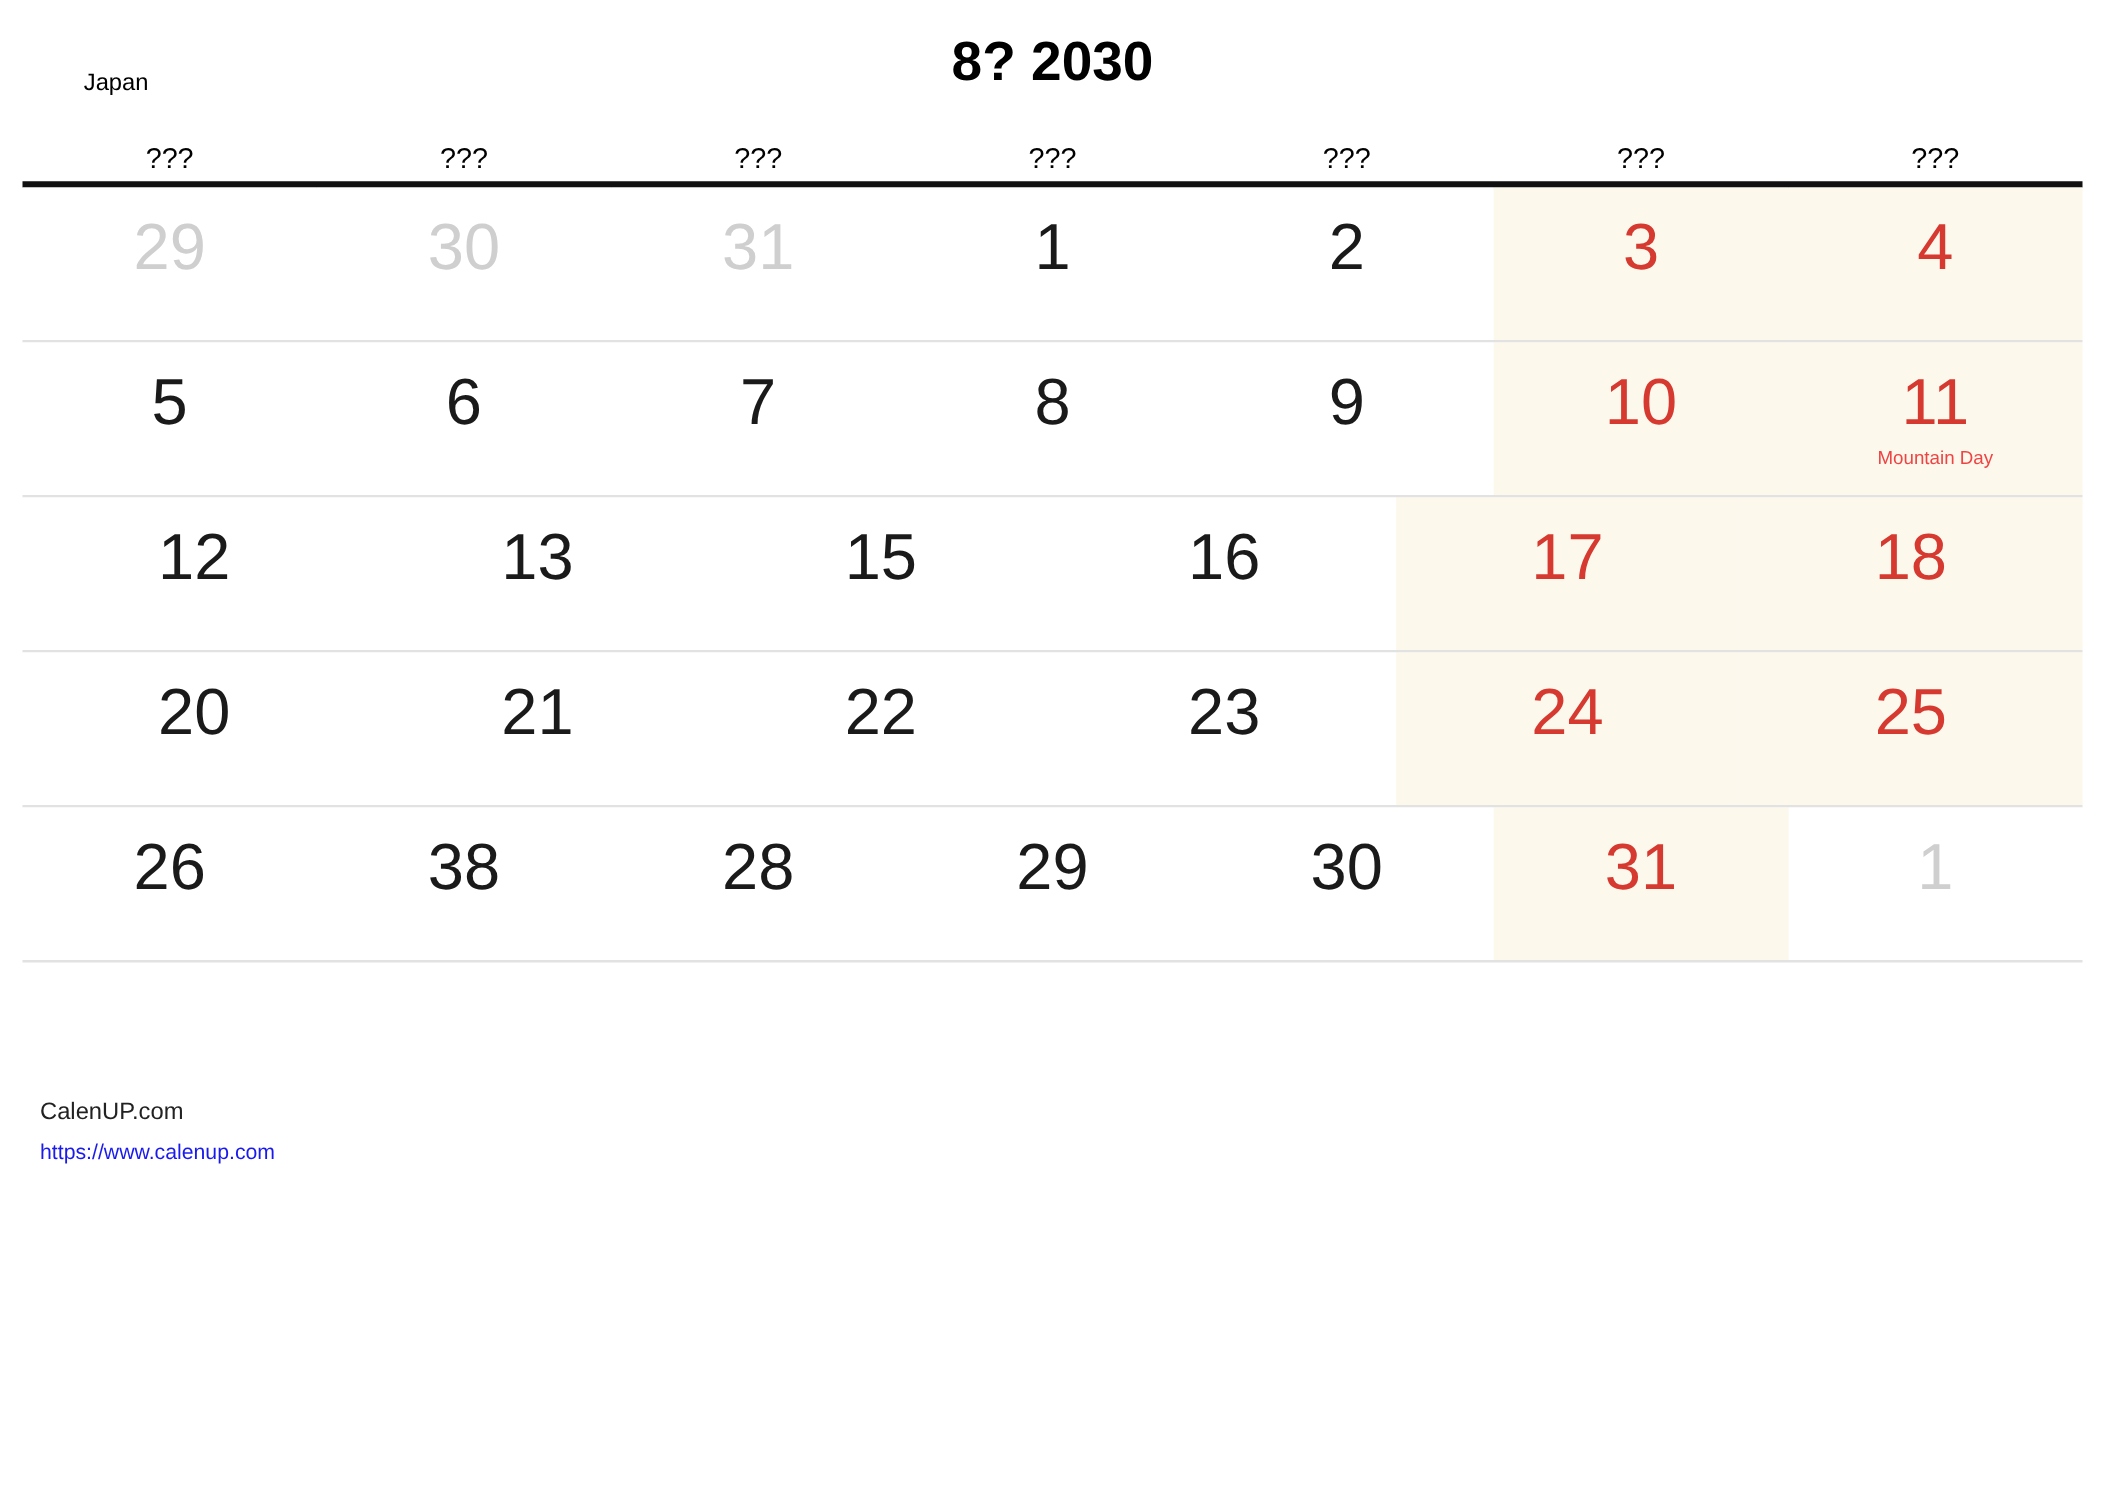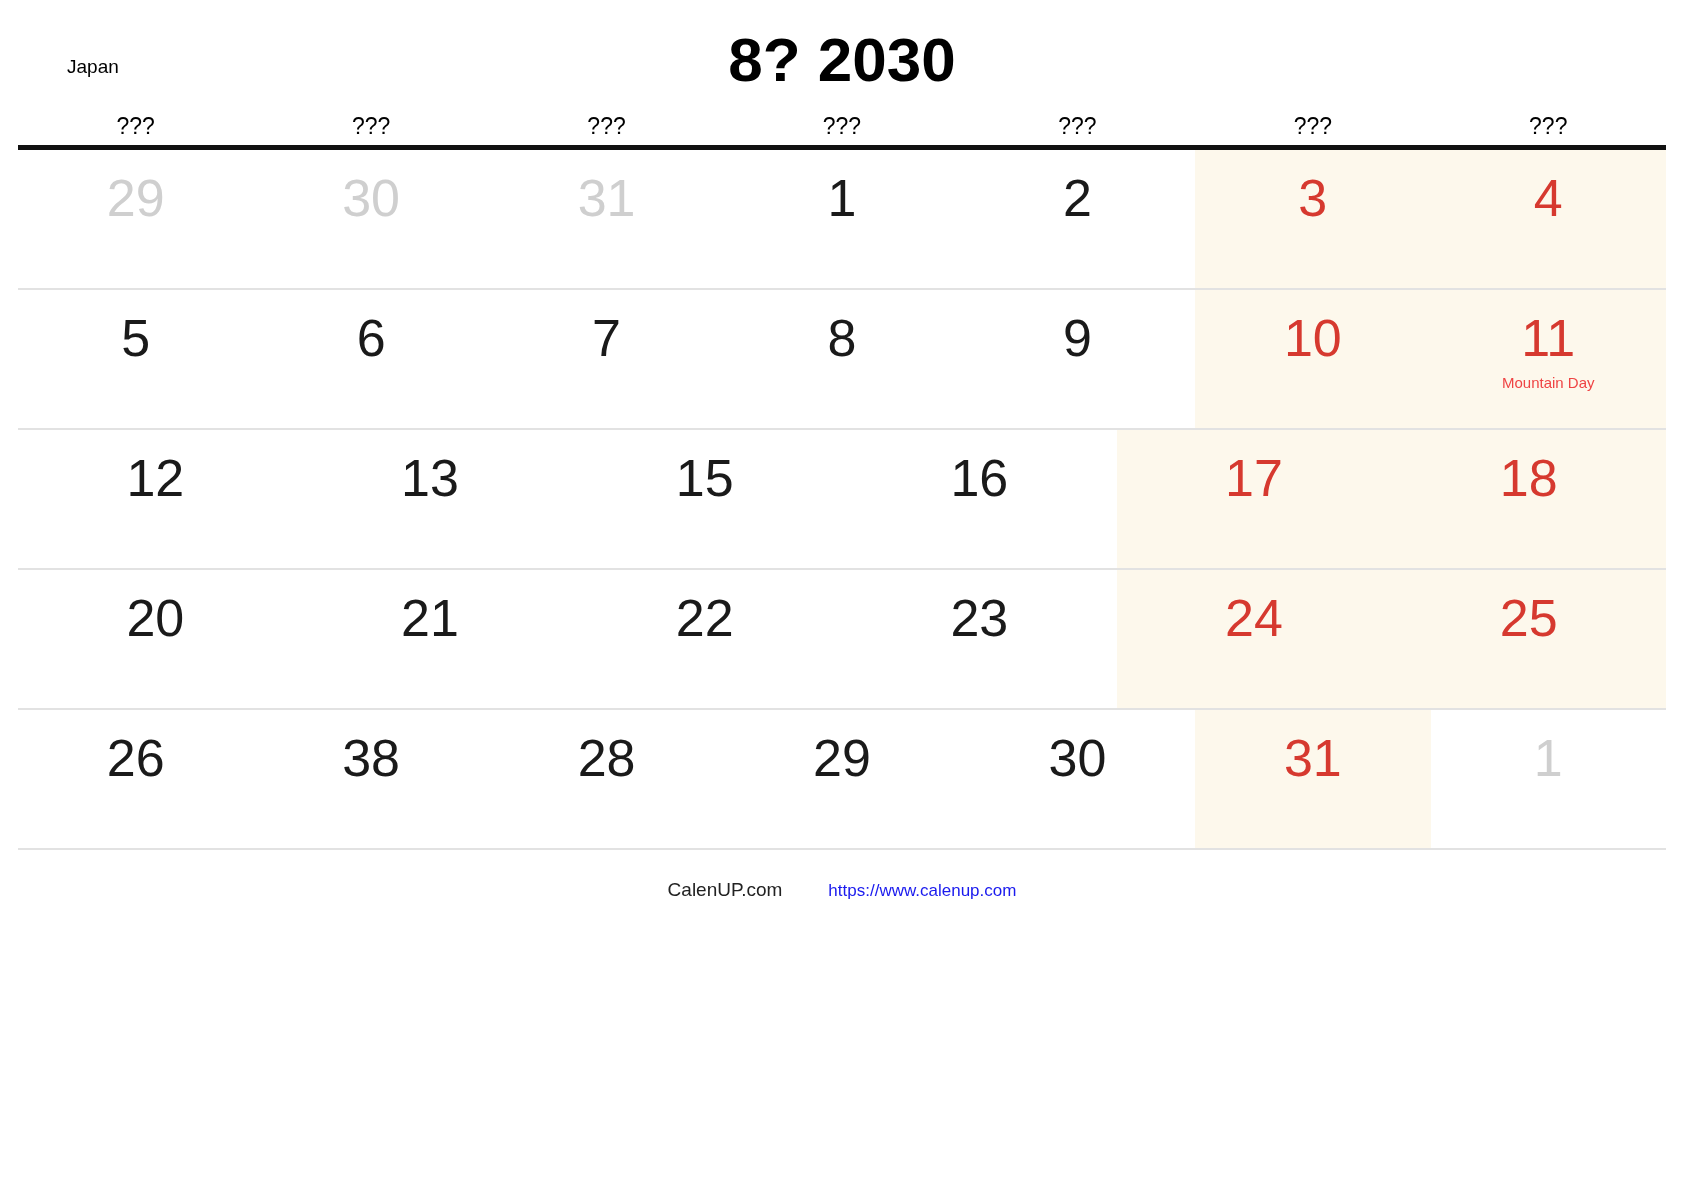--- a/index.html
+++ b/index.html
@@ -36,21 +36,21 @@
     white-space: nowrap;
     margin-left: 48px;
   }
 
   .cal-title {
     position: absolute;
     left: 0;
     right: 0;
     top: 26px;
     text-align: center;
-    font-size: 62px;
+    font-size: 44px;
     font-weight: bold;
     color: #000000;
     letter-spacing: 0px;
     line-height: 1.1;
   }
 
   
   .cal {
     position: absolute;
     left: 18px;
@@ -71,21 +71,21 @@
     text-align: center;
     font-size: 23px;
     color: #000000;
     padding-bottom: 7px;
     line-height: 1;
   }
 
   .week-row {
     display: flex;
     width: 100%;
-    height: 140px;
+    height: 124px;
     border-bottom: 2px solid #e2e2e2;
   }
 
   .day-cell {
     flex: 1 1 0;
     position: relative;
     background: #ffffff;
     display: flex;
     flex-direction: column;
     align-items: center;
@@ -117,20 +117,21 @@
   
   .footer {
     position: absolute;
     left: 0;
     right: 0;
     top: 880px;
     display: flex;
     justify-content: center;
     align-items: baseline;
     gap: 14px;
+    flex-direction: column;
   }
 
   .footer-brand {
     font-size: 19px;
     color: #222222;
     line-height: 1;
   }
 
   .footer-url {
     font-size: 17px;

